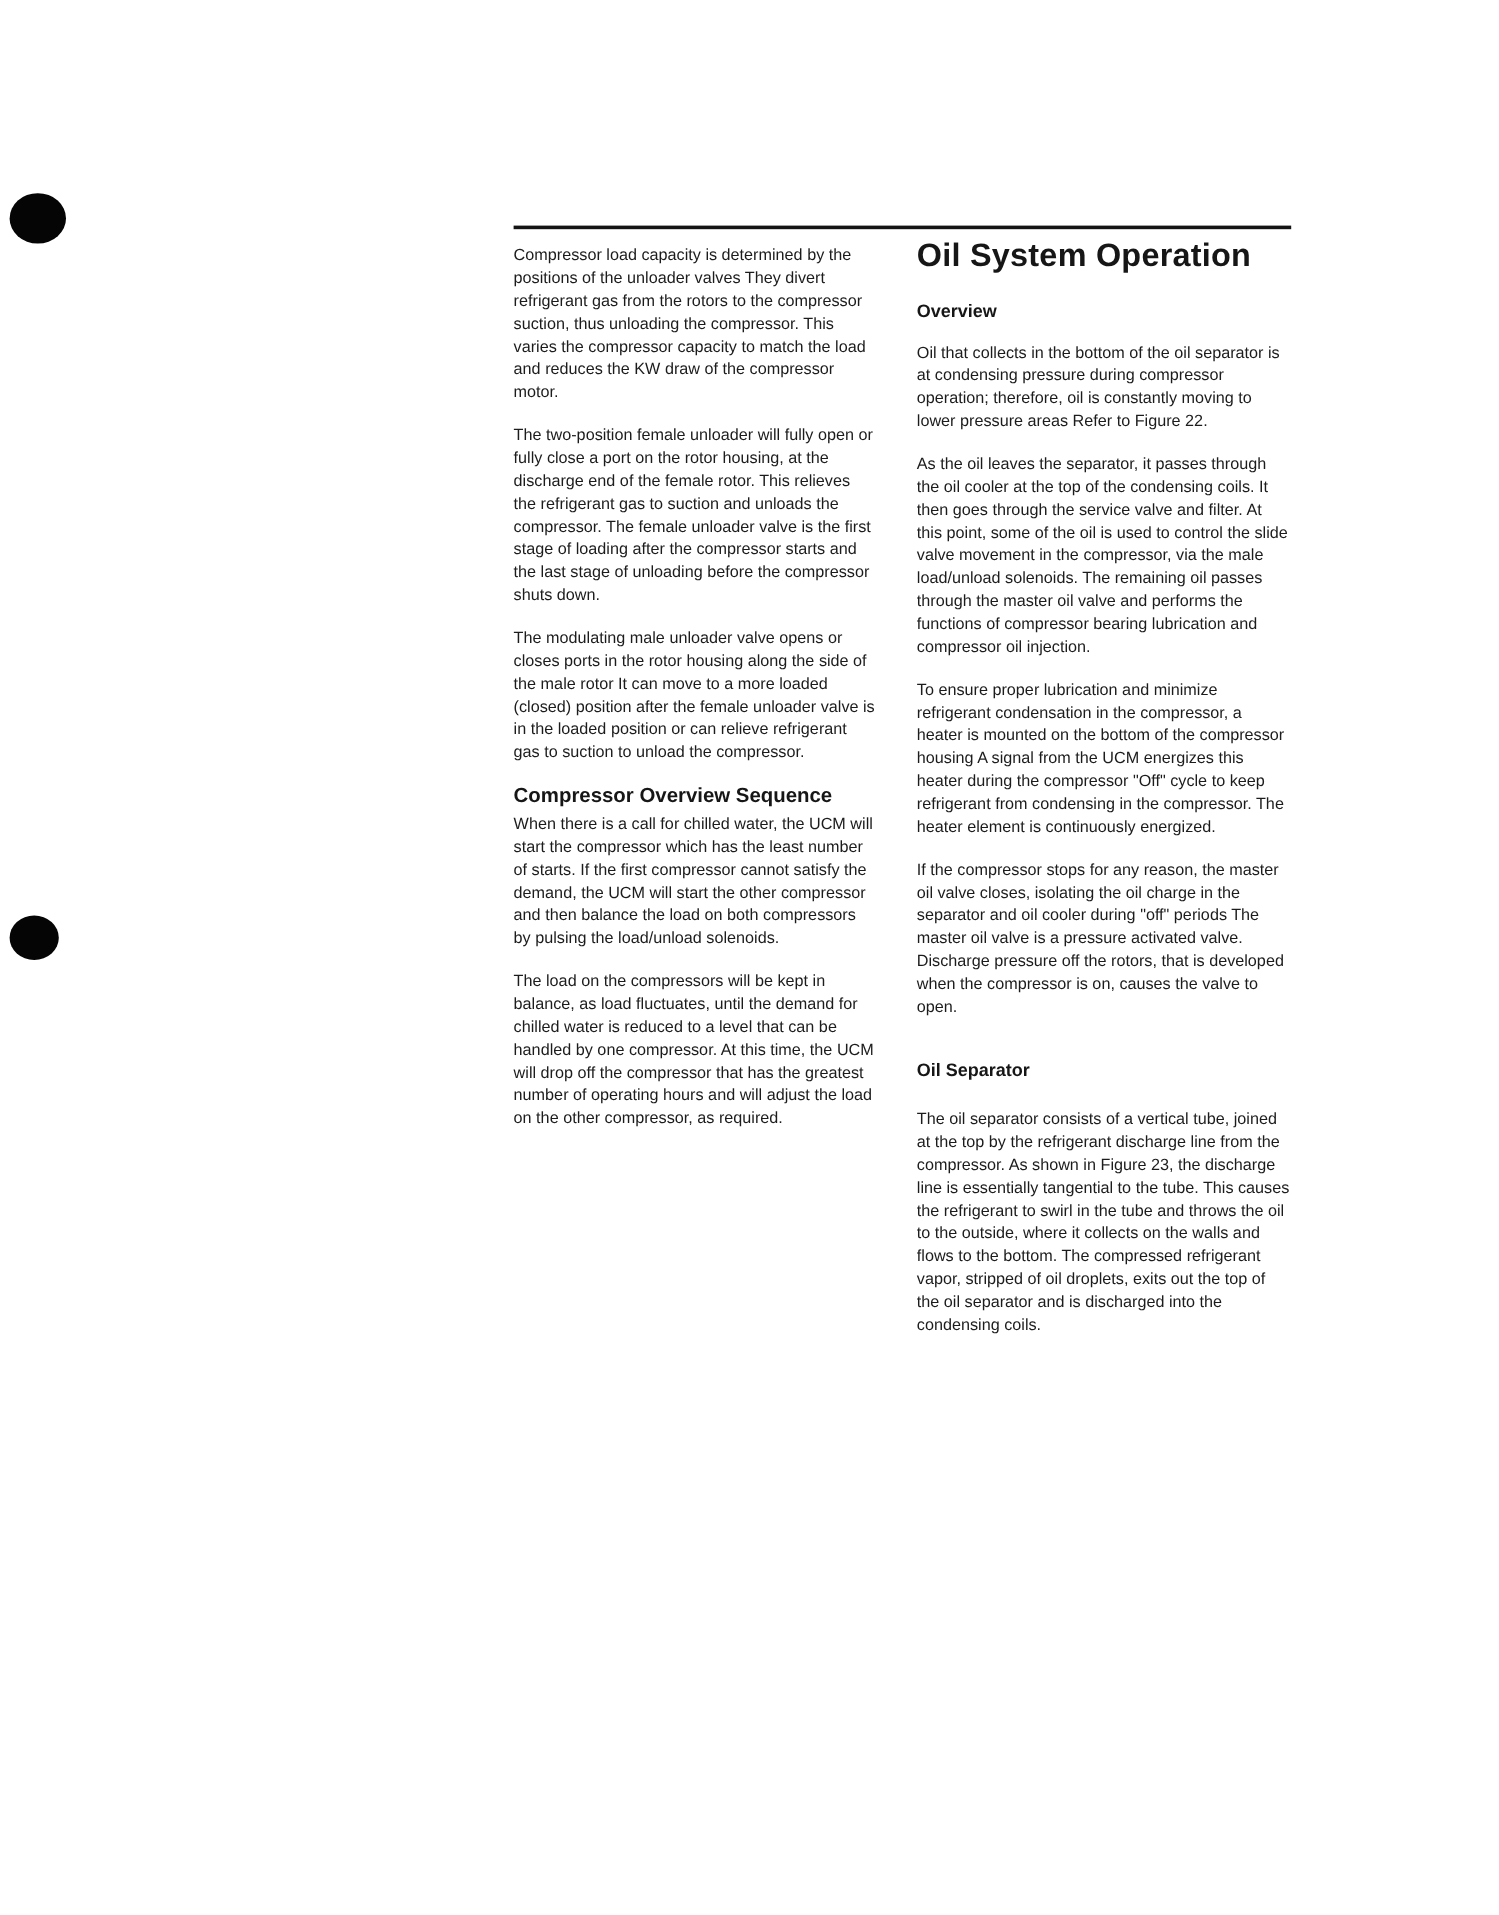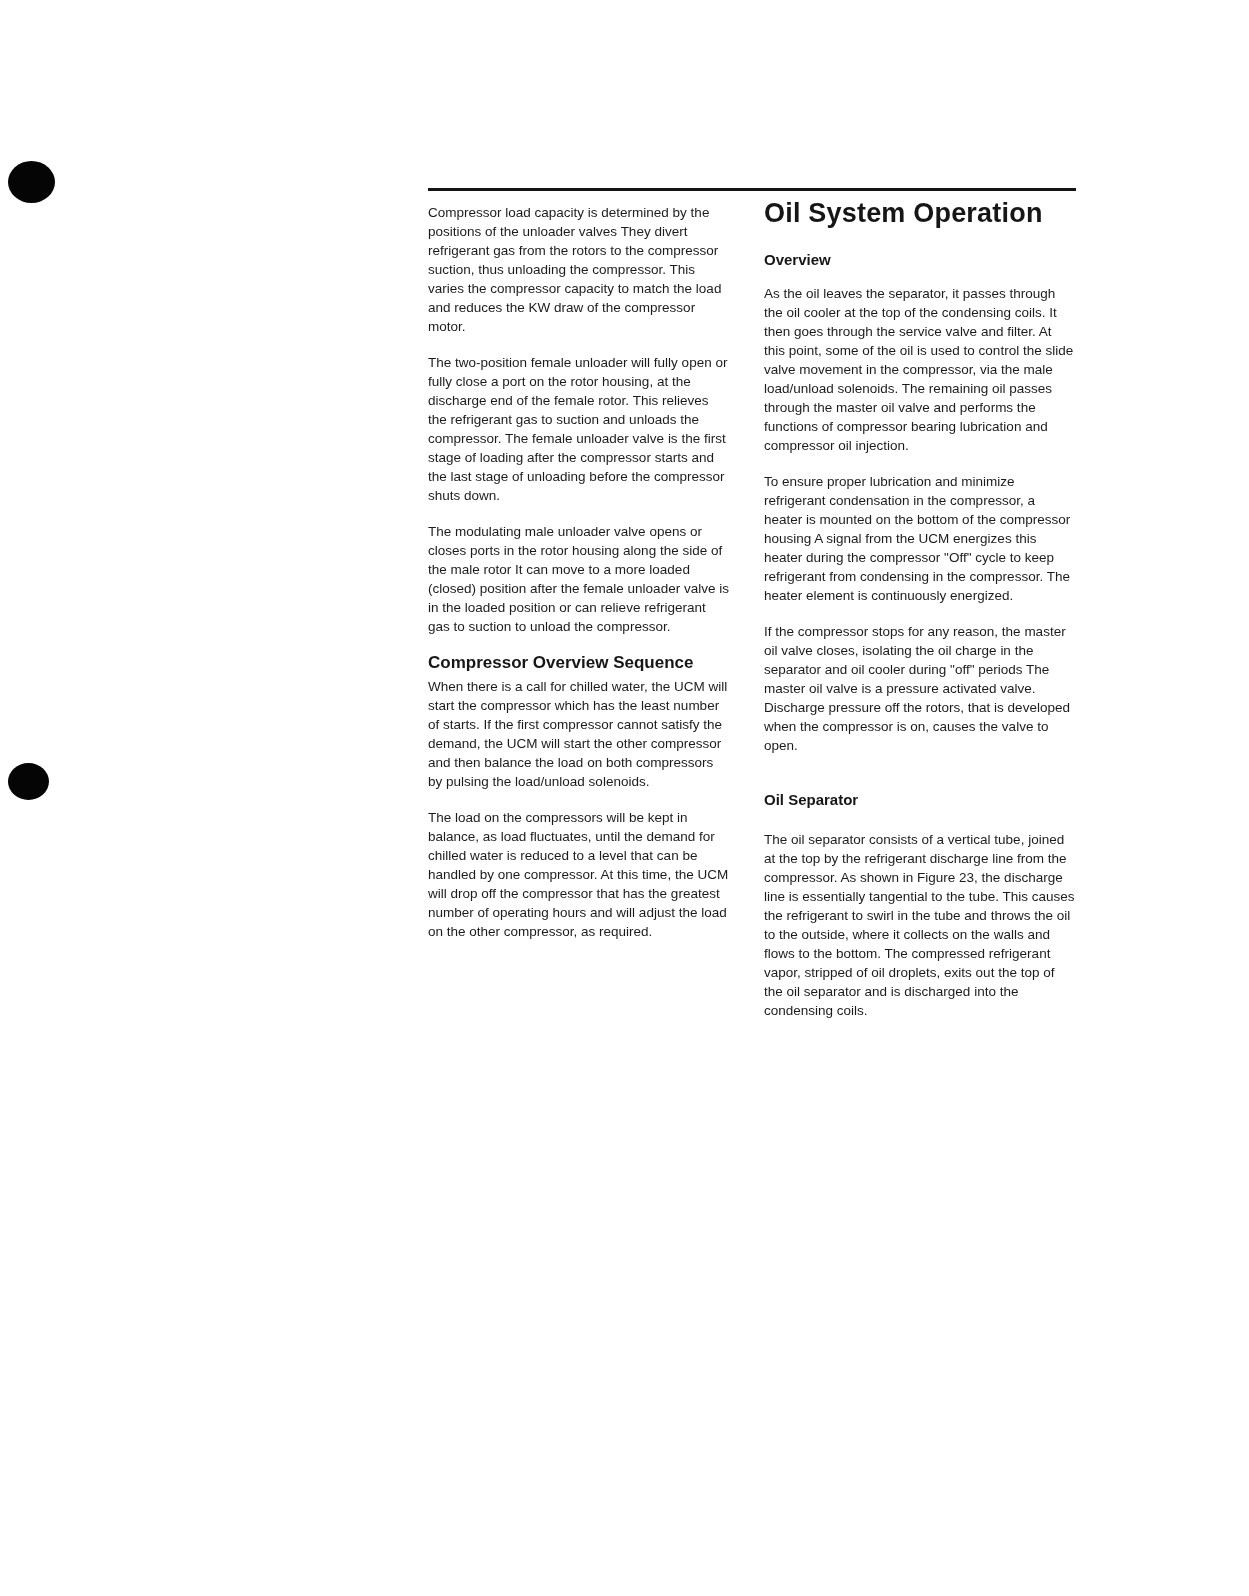--- a/index.html
+++ b/index.html
@@ -105,20 +105,21 @@
     <p>The two-position female unloader will fully open or fully close a port on the rotor housing, at the discharge end of the female rotor. This relieves the refrigerant gas to suction and unloads the compressor. The female unloader valve is the first stage of loading after the compressor starts and the last stage of unloading before the compressor shuts down.</p>
     <p>The modulating male unloader valve opens or closes ports in the rotor housing along the side of the male rotor It can move to a more loaded (closed) position after the female unloader valve is in the loaded position or can relieve refrigerant gas to suction to unload the compressor.</p>
     <h3 class="loading-seq-heading">Compressor Overview Sequence</h3>
     <p>When there is a call for chilled water, the UCM will start the compressor which has the least number of starts. If the first compressor cannot satisfy the demand, the UCM will start the other compressor and then balance the load on both compressors by pulsing the load/unload solenoids.</p>
     <p>The load on the compressors will be kept in balance, as load fluctuates, until the demand for chilled water is reduced to a level that can be handled by one compressor. At this time, the UCM will drop off the compressor that has the greatest number of operating hours and will adjust the load on the other compressor, as required.</p>
   </div>
 
   <div class="col right-col">
     <h1 class="page-title">Oil System Operation</h1>
     <h3 class="sub-heading">Overview</h3>
+    <p>Oil that collects in the bottom of the oil separator is at condensing pressure during compressor operation; therefore, oil is constantly moving to lower pressure areas  Refer to Figure 22.</p>
     <p>As the oil leaves the separator, it passes through the oil cooler at the top of the condensing coils.  It then goes through the service valve and filter.  At this point, some of the oil is used to control the slide valve movement in the compressor, via the male load/unload solenoids.  The remaining oil passes through the master oil valve and performs the functions of compressor bearing lubrication and compressor oil injection.</p>
     <p>To ensure proper lubrication and minimize refrigerant condensation in the compressor, a heater is mounted on the bottom of the compressor housing  A signal from the UCM energizes this heater during the compressor "Off" cycle to keep refrigerant from condensing in the compressor.  The heater element is continuously energized.</p>
     <p>If the compressor stops for any reason, the master oil valve closes, isolating the oil charge in the separator and oil cooler during "off" periods  The master oil valve is a pressure activated valve.  Discharge pressure off the rotors, that is developed when the compressor is on, causes the valve to open.</p>
     <h3 class="sub-heading separator-heading">Oil Separator</h3>
     <p>The oil separator consists of a vertical tube, joined at the top by the refrigerant discharge line from the compressor.  As shown in Figure 23, the discharge line is essentially tangential to the tube.  This causes the refrigerant to swirl in the tube and throws the oil to the outside, where it collects on the walls and flows to the bottom.  The compressed refrigerant vapor, stripped of oil droplets, exits out the top of the oil separator and is discharged into the condensing coils.</p>
   </div>
 
   <span class="footer-item page-number">61</span>
   <span class="footer-item doc-code">RTAA-IOM-4A</span>
 

